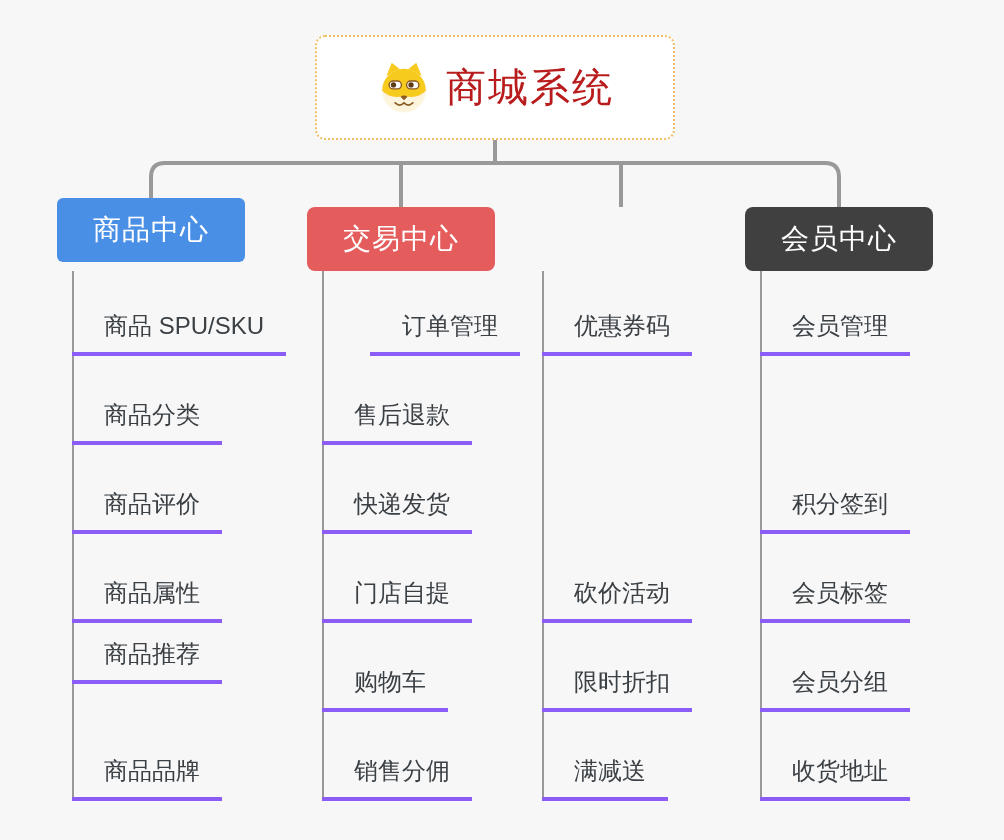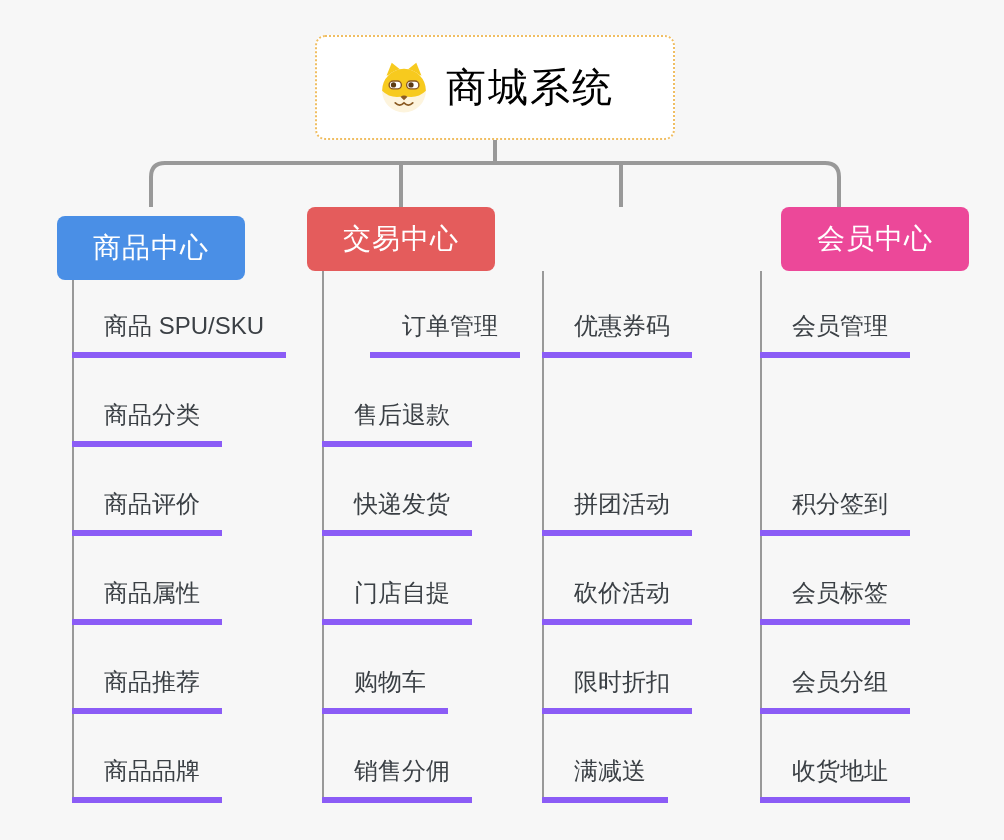--- a/index.html
+++ b/index.html
@@ -25,21 +25,21 @@
     display:flex;align-items:center;justify-content:center;
     color:#ffffff;font-size:28px;letter-spacing:1px;z-index:2;
     box-sizing:border-box;
   }
   
   .branch-spine{position:absolute;width:2px;background:#999999;z-index:1;}
   
   .branch-item{
     position:absolute;display:inline-block;box-sizing:border-box;
     font-size:24px;line-height:32px;color:#3b4045;
-    padding:0 22px 10px 32px;border-bottom:6px solid #8b5cf6;
+    padding:0 22px 10px 32px;border-bottom:4px solid #8b5cf6;
     white-space:nowrap;z-index:1;
   }
 </style>
 </head>
 <body style="background: rgb(247, 247, 247);">
 
 <div id="canvas">
 
   <svg id="connector-svg" width="1004" height="840">
     <g fill="none" stroke="#999999" stroke-width="4">
@@ -56,45 +56,44 @@
       <polygon points="36,11 46,3 52,18" fill="#f7ca1e"></polygon>
       <circle cx="32" cy="35" r="25" fill="#fdf4dd"></circle>
       <path d="M7,35 a25,25 0 0 1 50,0 Q47,45 32,41 Q17,45 7,35 Z" fill="#f7ca1e"></path>
       <rect x="15" y="24" width="14" height="9" rx="4.5" fill="#ffffff" stroke="#8a5a22" stroke-width="1.6"></rect>
       <rect x="35" y="24" width="14" height="9" rx="4.5" fill="#ffffff" stroke="#8a5a22" stroke-width="1.6"></rect>
       <circle cx="20" cy="28.5" r="3" fill="#5b3a14"></circle>
       <circle cx="40" cy="28.5" r="3" fill="#5b3a14"></circle>
       <path d="M28,42 q4,-3 8,0 l-4,4 z" fill="#8a5a22"></path>
       <path d="M22,49 q5,5 10,0 q5,5 10,0" fill="none" stroke="#8a5a22" stroke-width="2" stroke-linecap="round"></path>
     </svg>
-    <span class="root-title" style="color: #000000;">商城系统</span>
+    <span class="root-title" style="color: #b91c1c;">商城系统</span>
   </div>
 
-<div class="branch-header" style="left: 57px; top: 216px; background: rgb(74, 143, 230);">商品中心</div>
+<div class="branch-header" style="left: 57px; top: 198px; background: rgb(74, 143, 230); border-radius: 6px;">商品中心</div>
     <div class="branch-spine" style="left: 72px; top: 271px; height: 530px;"></div>
     <div class="branch-item" style="left: 72px; top: 310px;">商品 SPU/SKU</div>
     <div class="branch-item" style="left: 72px; top: 399px;">商品分类</div>
     <div class="branch-item" style="left: 72px; top: 488px;">商品评价</div>
     <div class="branch-item" style="left: 72px; top: 577px;">商品属性</div>
-    <div class="branch-item" style="left: 72px; top: 666px;">商品推荐</div>
+    <div class="branch-item" style="left: 72px; top: 638px;">商品推荐</div>
     <div class="branch-item" style="left: 72px; top: 755px;">商品品牌</div>
     <div class="branch-header" style="left: 307px; top: 207px; background: rgb(228, 92, 92);">交易中心</div>
     <div class="branch-spine" style="left: 322px; top: 271px; height: 530px;"></div>
     <div class="branch-item" style="left: 322px; top: 310px; margin-left: 48px;">订单管理</div>
     <div class="branch-item" style="left: 322px; top: 399px;">售后退款</div>
     <div class="branch-item" style="left: 322px; top: 488px;">快递发货</div>
     <div class="branch-item" style="left: 322px; top: 577px;">门店自提</div>
     <div class="branch-item" style="left: 322px; top: 666px;">购物车</div>
     <div class="branch-item" style="left: 322px; top: 755px;">销售分佣</div>
     <div class="branch-spine" style="left: 542px; top: 271px; height: 530px;"></div>
     <div class="branch-item" style="left: 542px; top: 310px;">优惠券码</div>
-    <div class="branch-item" style="left: 542px; top: 488px;">拼团活动</div>
     <div class="branch-item" style="left: 542px; top: 577px; text-align: center;">砍价活动</div>
     <div class="branch-item" style="left: 542px; top: 666px;">限时折扣</div>
     <div class="branch-item" style="left: 542px; top: 755px;">满减送</div>
-    <div class="branch-header" style="left: 745px; top: 207px; background: #ec4899; margin-left: 36px;">会员中心</div>
+    <div class="branch-header" style="left: 745px; top: 207px; background: #404040;">会员中心</div>
     <div class="branch-spine" style="left: 760px; top: 271px; height: 530px;"></div>
     <div class="branch-item" style="left: 760px; top: 310px;">会员管理</div>
     <div class="branch-item" style="left: 760px; top: 488px;">积分签到</div>
     <div class="branch-item" style="left: 760px; top: 577px;">会员标签</div>
     <div class="branch-item" style="left: 760px; top: 666px;">会员分组</div>
     <div class="branch-item" style="left: 760px; top: 755px;">收货地址</div>
   </div>
 
 </body></html>

